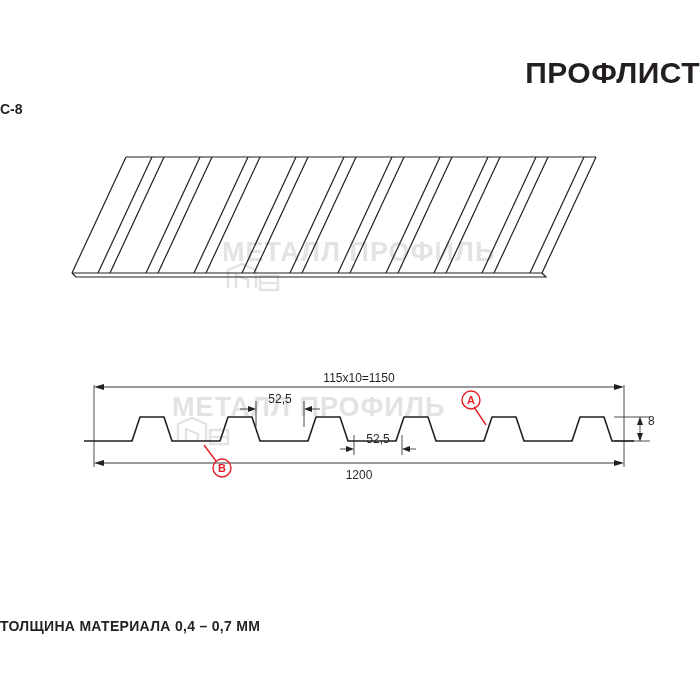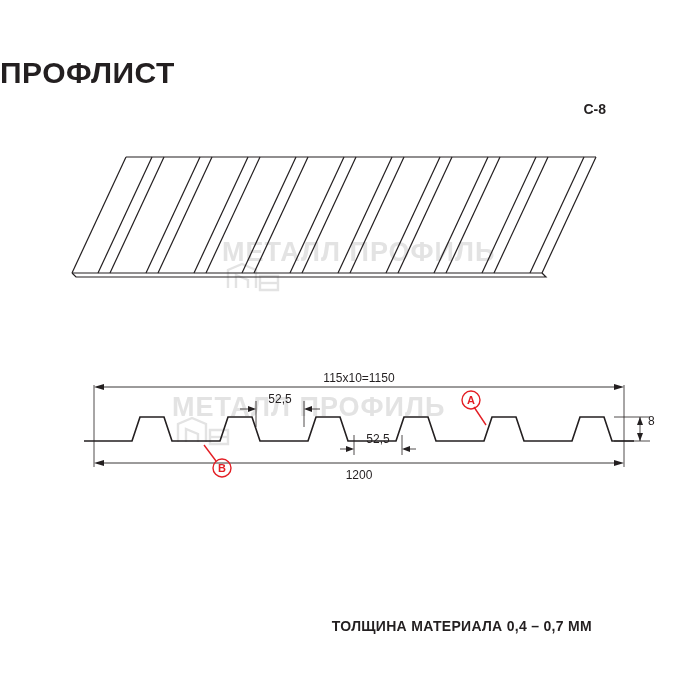--- a/index.html
+++ b/index.html
@@ -17,42 +17,42 @@
   }
   .page {
     position: absolute;
     inset: 0;
   }
   .title {
     position: absolute;
     top: 56px;
     left: 0;
     width: 700px;
-    text-align: left;
+    text-align: right;
     font-size: 30px;
     font-weight: bold;
     letter-spacing: 0.5px;
     color: #231f20;
   }
   .subtitle {
     position: absolute;
     top: 101px;
     left: 0;
     width: 606px;
-    text-align: right;
+    text-align: left;
     font-size: 14px;
     font-weight: bold;
     color: #231f20;
   }
   .footer {
     position: absolute;
     top: 618px;
     left: 0;
     width: 592px;
-    text-align: right;
+    text-align: left;
     font-size: 14px;
     font-weight: bold;
     letter-spacing: 0.3px;
     color: #231f20;
   }
   .iso-wrap {
     position: absolute;
     left: 60px;
     top: 140px;
     width: 580px;

